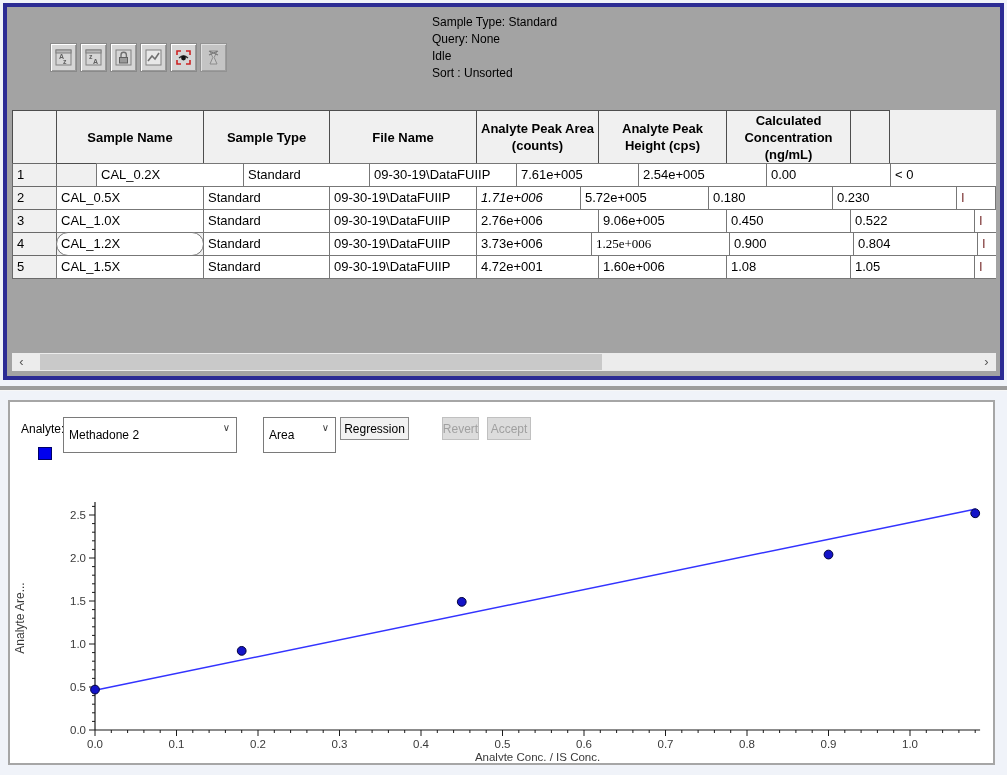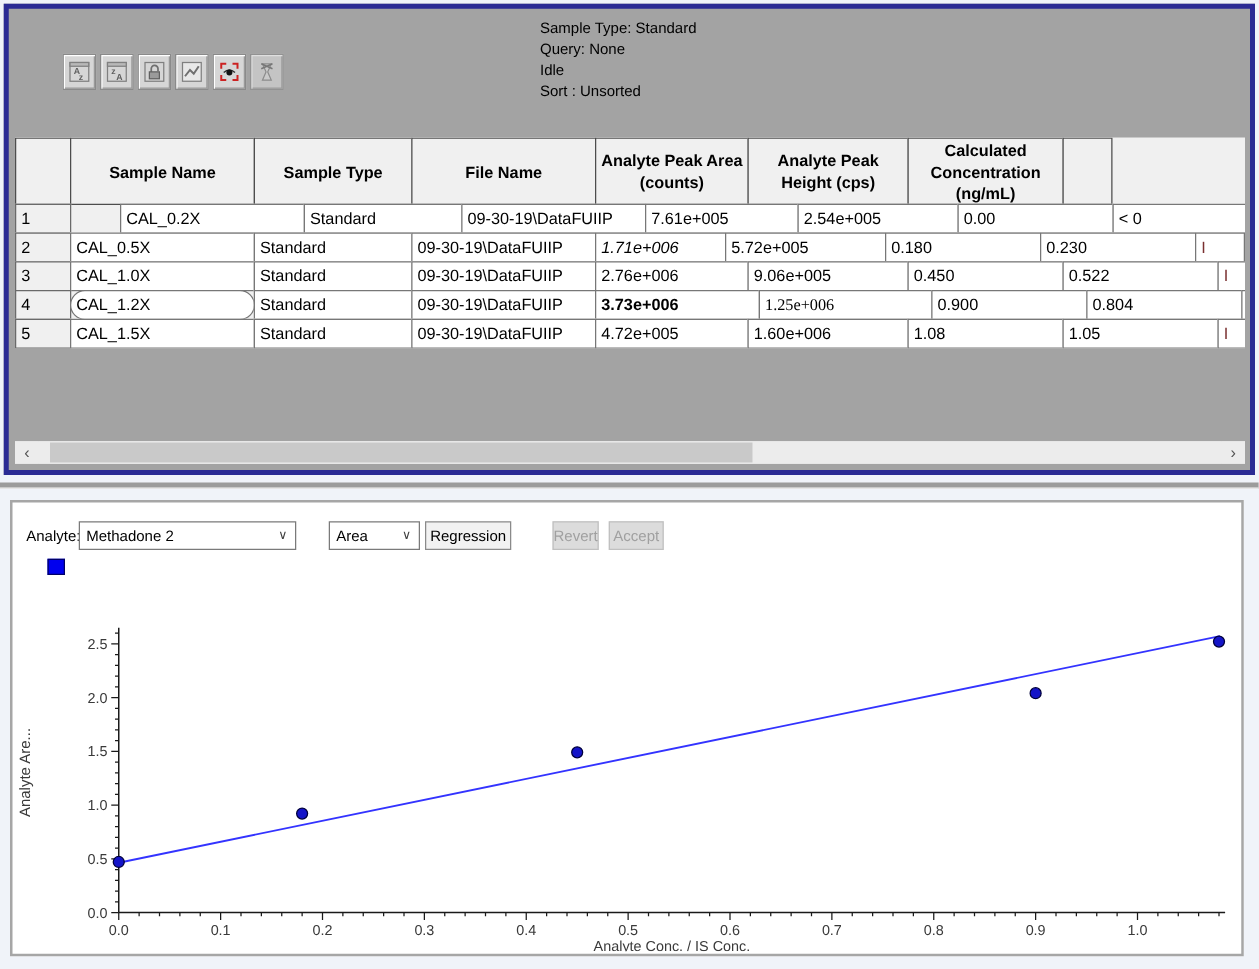--- a/index.html
+++ b/index.html
@@ -42,21 +42,21 @@
   .hthumb{position:absolute;left:9px;top:1px;width:562px;height:16px;background:#c9c9c9;}
 
   
   .splitter{position:absolute;left:0;top:386px;width:1007px;height:4px;
     background:#9c9c9c;border-bottom:1px solid #f7f7f7;}
 
   
   .bottom-panel{position:absolute;left:8px;top:400px;width:983px;height:361px;
     border:2px solid #a6a6a6;background:#ffffff;}
   .ctl-label{position:absolute;left:11px;top:20px;font-size:12px;color:#000;}
-  .combo{position:absolute;top:15px;height:23px;box-sizing:border-box;
+  .combo{position:absolute;top:15px;height:36px;box-sizing:border-box;
     border:1px solid #7a7a7a;background:#fff;font-size:12px;color:#000;
     display:flex;align-items:center;padding-left:5px;}
   .combo .chev{position:absolute;right:6px;top:4px;font-size:10px;color:#404040;}
   .combo1{left:53px;width:174px;}
   .combo2{left:253px;width:73px;}
   .btn{position:absolute;top:15px;height:23px;box-sizing:border-box;
     border:1px solid #8a8a8a;background:#f2f2f2;font-size:12px;color:#000;
     display:flex;align-items:center;justify-content:center;}
   .btn-regression{left:330px;width:69px;}
   .btn.disabled{background:#dcdcdc;border-color:#c0c0c0;color:#a0a0a0;}
@@ -167,32 +167,32 @@
           <div class="dcell" style="width: 129px; flex: 0 0 auto;">9.06e+005</div>
           <div class="dcell" style="width: 125px; flex: 0 0 auto;">0.450</div>
           <div class="dcell" style="width: 125px; flex: 0 0 auto;">0.522</div>
           <div class="dcell clipcol" style="width: 40px; flex: 0 0 auto;">I</div>
         </div>
         <div class="drow">
           <div class="dcell rownum" style="width: 45px; flex: 0 0 auto;">4</div>
           <div class="dcell" style="width: 148px; flex: 0 0 auto; border-radius: 12px;">CAL_1.2X</div>
           <div class="dcell" style="width: 127px; flex: 0 0 auto;">Standard</div>
           <div class="dcell" style="width: 148px; flex: 0 0 auto;">09-30-19\DataFUIIP</div>
-          <div class="dcell" style="width: 132px; flex: 0 0 auto; font-weight: bold;">3.73e+006</div>
+          <div class="dcell" style="width: 116px; flex: 0 0 auto;">3.73e+006</div>
           <div class="dcell" style="width: 139px; flex: 0 0 auto; font-family: Liberation Serif, serif;">1.25e+006</div>
           <div class="dcell" style="width: 125px; flex: 0 0 auto;">0.900</div>
           <div class="dcell" style="width: 125px; flex: 0 0 auto;">0.804</div>
           <div class="dcell clipcol" style="width: 40px; flex: 0 0 auto;">I</div>
         </div>
         <div class="drow">
           <div class="dcell rownum" style="width: 45px; flex: 0 0 auto;">5</div>
           <div class="dcell" style="width: 148px; flex: 0 0 auto;">CAL_1.5X</div>
           <div class="dcell" style="width: 127px; flex: 0 0 auto;">Standard</div>
           <div class="dcell" style="width: 148px; flex: 0 0 auto;">09-30-19\DataFUIIP</div>
-          <div class="dcell" style="width: 123px; flex: 0 0 auto;">4.72e+005</div>
+          <div class="dcell" style="width: 123px; flex: 0 0 auto;">4.72e+001</div>
           <div class="dcell" style="width: 129px; flex: 0 0 auto;">1.60e+006</div>
           <div class="dcell" style="width: 125px; flex: 0 0 auto;">1.08</div>
           <div class="dcell" style="width: 125px; flex: 0 0 auto;">1.05</div>
           <div class="dcell clipcol" style="width: 40px; flex: 0 0 auto;">I</div>
         </div>
       </div>
 
     <div class="hscroll">
       <div class="harrow">‹</div>
       <div class="htrack">

